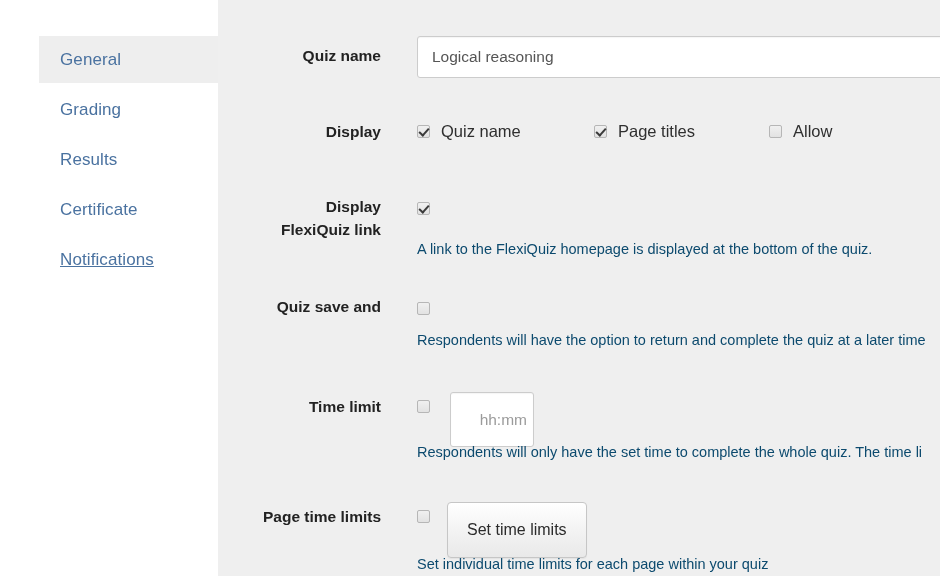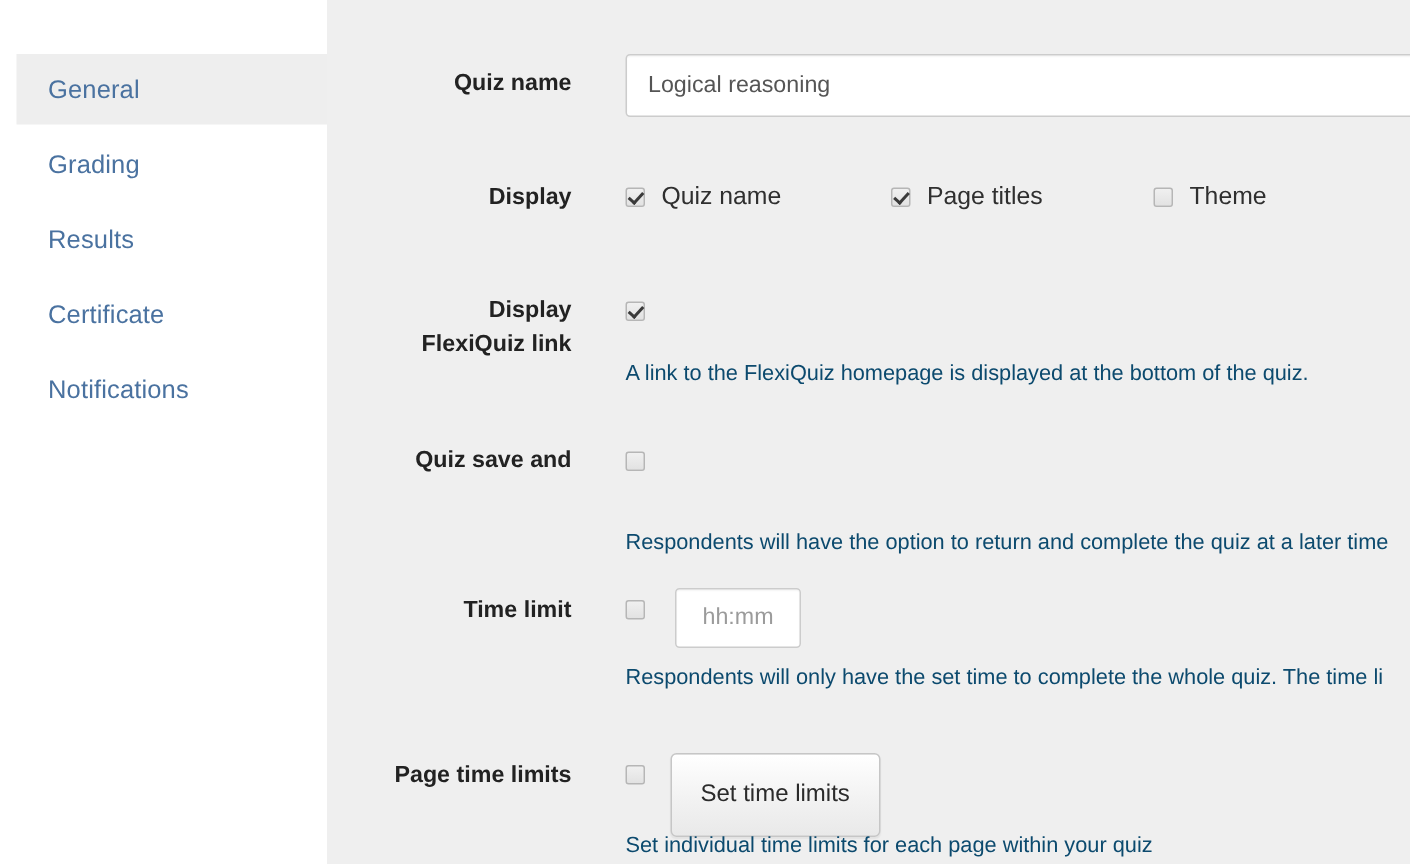--- a/index.html
+++ b/index.html
@@ -24,20 +24,21 @@
 
   
   #sidebar {
     position: absolute;
     left: 0;
     top: 0;
     width: 218px;
     height: 558px;
     background: #ffffff;
     box-sizing: border-box;
+    padding-left: 28px;
   }
   .nav-item {
     position: relative;
     margin: 0 0 0 11px;
     height: 47px;
     line-height: 47px;
     padding-left: 21px;
     box-sizing: border-box;
     color: #4a72a0;
     font-size: 17px;
@@ -45,21 +46,21 @@
     cursor: pointer;
     white-space: nowrap;
   }
   .nav-item.active {
     background: #eeeeee;
   }
   .nav-item:nth-child(1) { top: 36px; }
   .nav-item:nth-child(2) { top: 39px; }
   .nav-item:nth-child(3) { top: 42px; }
   .nav-item:nth-child(4) { top: 45px; }
-  .nav-item:nth-child(5) { top: 48px; }
+  .nav-item:nth-child(5) { top: 48px; text-decoration: underline; }
   .nav-item:nth-child(6) { top: 51px; }
 
   
   #content {
     position: absolute;
     left: 218px;
     top: 0;
     width: 722px;
     height: 576px;
     background: #efefef;
@@ -102,23 +103,23 @@
     outline: none;
     box-shadow: inset 0 1px 1px rgba(0,0,0,0.045);
   }
   #quiz-name-input {
     width: 560px;
     height: 42px;
     line-height: 40px;
   }
   #time-limit-input {
     width: 84px;
-    height: 40px;
+    height: 55px;
     line-height: 38px;
-    text-align: center;
+    text-align: right;
     padding: 0 6px;
   }
   .text-input::placeholder { color: #9b9b9b; }
 
   
   .cb {
     display: inline-block;
     width: 13px;
     height: 13px;
     box-sizing: border-box;
@@ -219,21 +220,21 @@
         <div class="cb-group" style="left:0px; top:2px;">
           <span class="cb checked"></span>
           <span class="cb-label">Quiz name</span>
         </div>
         <div class="cb-group" style="left:177px; top:2px;">
           <span class="cb checked"></span>
           <span class="cb-label">Page titles</span>
         </div>
         <div class="cb-group" style="left:352px; top:2px;">
           <span class="cb"></span>
-          <span class="cb-label">Theme</span>
+          <span class="cb-label">Allow</span>
         </div>
 
       </div>
     </div>
 
     <div class="form-row" style="top:195px;">
       <div class="row-label">
         <div>Display</div>
         <div>FlexiQuiz link</div>
       </div>
@@ -242,21 +243,21 @@
         <div class="help-text" style="margin-top:23px;">A link to the FlexiQuiz homepage is displayed at the bottom of the quiz.</div>
       </div>
     </div>
 
     <div class="form-row" style="top:295px;">
       <div class="row-label">
         <div>Quiz save and</div>
       </div>
       <div class="row-field" style="top:4px;">
         <span class="cb"></span>
-        <div class="help-text" style="margin-top:36px;">Respondents will have the option to return and complete the quiz at a later time</div>
+        <div class="help-text" style="margin-top:14px;">Respondents will have the option to return and complete the quiz at a later time</div>
       </div>
     </div>
 
     <div class="form-row" style="top:395px;">
       <div class="row-label">Time limit</div>
       <div class="row-field" style="top:0px;">
         <span class="cb" style="position:absolute; left:0; top:5px;"></span>
         <input id="time-limit-input" class="text-input" type="text" style="position: absolute; left: 33px; top: -3px;" placeholder="hh:mm">
         <div class="help-text" style="position:absolute; left:0; top:48px;">Respondents will only have the set time to complete the whole quiz. The time li</div>
       </div>

